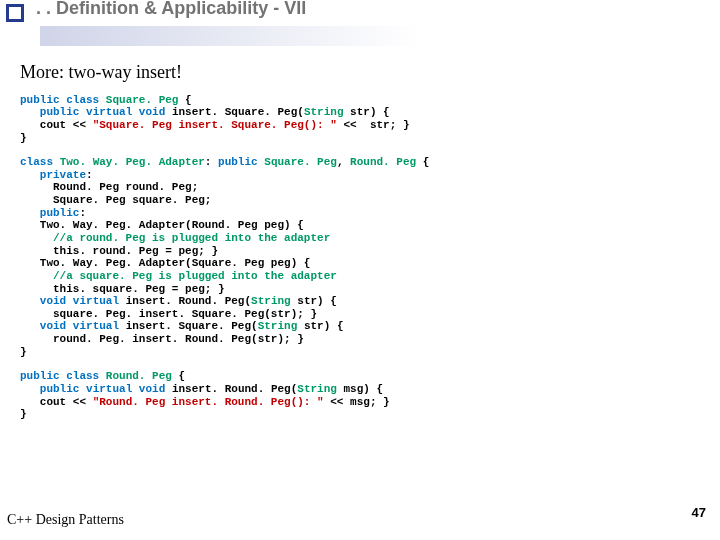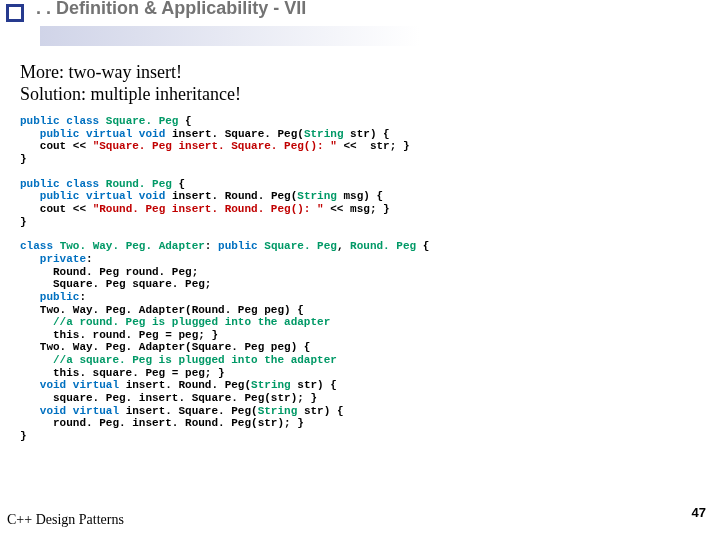--- a/index.html
+++ b/index.html
@@ -24,45 +24,44 @@
 
 <div class="hdr">
   <div class="tbox"></div>
   <div class="grad"></div>
   <div class="t2">. . Definition &amp; Applicability - VII</div>
 </div>
 
 <div class="body">
   <div class="intro">
     <span>More: two-way insert!</span><br>
-    <span>Solution: multiple inheritance!</span>
   </div>
 
 <pre><span class="kw">public</span> <span class="kw">class</span> <span class="ty">Square. Peg</span><span> {</span>
    <span class="kw">public</span> <span class="kw">virtual</span> <span class="kw">void</span> <span>insert. Square. Peg(</span><span class="ty">String</span><span> str) {</span>
 <span>   cout &lt;&lt; </span><span class="st">"Square. Peg insert. Square. Peg(): "</span><span> &lt;&lt;  str; }</span>
-<span>}</span></pre>
-
-<pre><span class="kw">public</span> <span class="kw">class</span> <span class="ty">Round. Peg</span><span> {</span>
-   <span class="kw">public</span> <span class="kw">virtual</span> <span class="kw">void</span> <span>insert. Round. Peg(</span><span class="ty">String</span><span> msg) {</span>
-<span>   cout &lt;&lt; </span><span class="st">"Round. Peg insert. Round. Peg(): "</span><span> &lt;&lt; msg; }</span>
 <span>}</span></pre>
 
 <pre><span class="kw">class</span> <span class="ty">Two. Way. Peg. Adapter</span>: <span class="kw">public</span> <span class="ty">Square. Peg</span>, <span class="ty">Round. Peg</span><span> {</span>
    <span class="kw">private</span>:
 <span>     Round. Peg round. Peg;</span>
 <span>     Square. Peg square. Peg;</span>
    <span class="kw">public</span>:
 <span>   Two. Way. Peg. Adapter(Round. Peg peg) {</span>
 <span class="cm">     //a round. Peg is plugged into the adapter</span>
 <span>     this. round. Peg = peg; }</span>
 <span>   Two. Way. Peg. Adapter(Square. Peg peg) {</span>
 <span class="cm">     //a square. Peg is plugged into the adapter</span>
 <span>     this. square. Peg = peg; }</span>
 <span>   </span><span class="kw">void</span> <span class="kw">virtual</span><span> insert. Round. Peg(</span><span class="ty">String</span><span> str) {</span>
 <span>     square. Peg. insert. Square. Peg(str); }</span>
 <span>   </span><span class="kw">void</span> <span class="kw">virtual</span><span> insert. Square. Peg(</span><span class="ty">String</span><span> str) {</span>
 <span>     round. Peg. insert. Round. Peg(str); }</span>
 <span>}</span></pre>
+
+<pre><span class="kw">public</span> <span class="kw">class</span> <span class="ty">Round. Peg</span><span> {</span>
+   <span class="kw">public</span> <span class="kw">virtual</span> <span class="kw">void</span> <span>insert. Round. Peg(</span><span class="ty">String</span><span> msg) {</span>
+<span>   cout &lt;&lt; </span><span class="st">"Round. Peg insert. Round. Peg(): "</span><span> &lt;&lt; msg; }</span>
+<span>}</span></pre>
 </div>
 
 <div class="foot-l">C++ Design Patterns</div>
 <div class="foot-r">47</div>
 
 </body></html>

